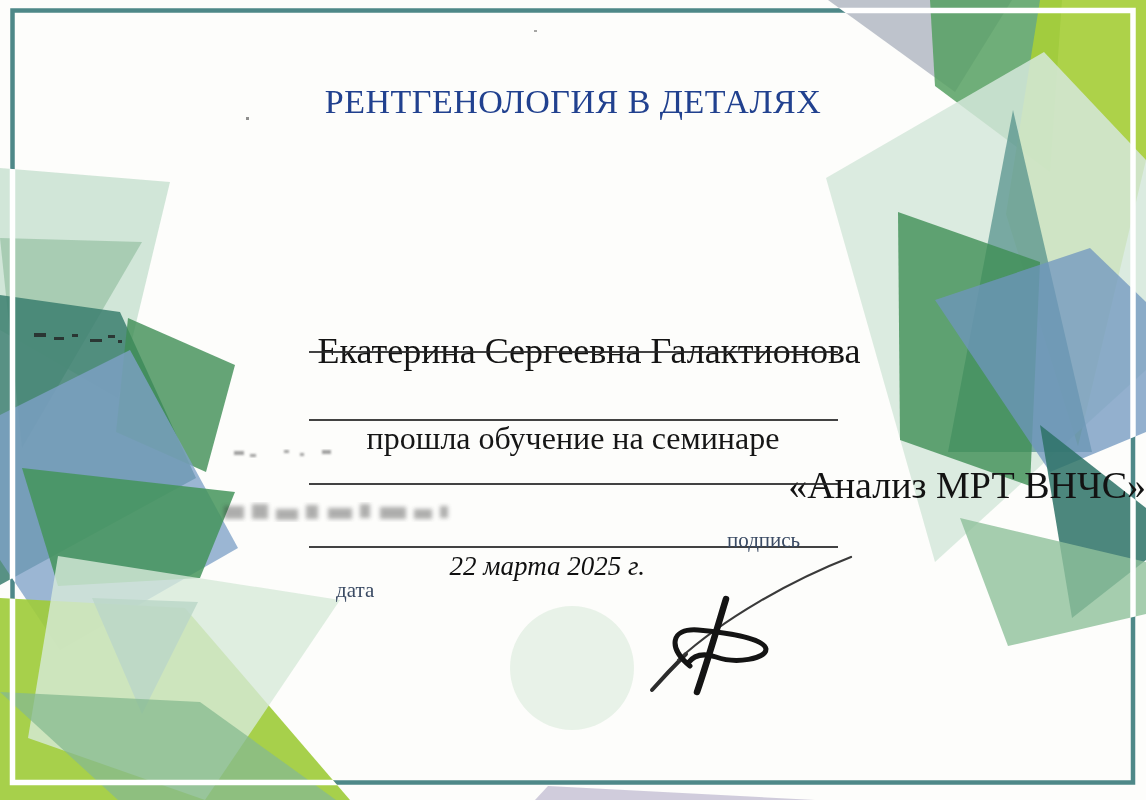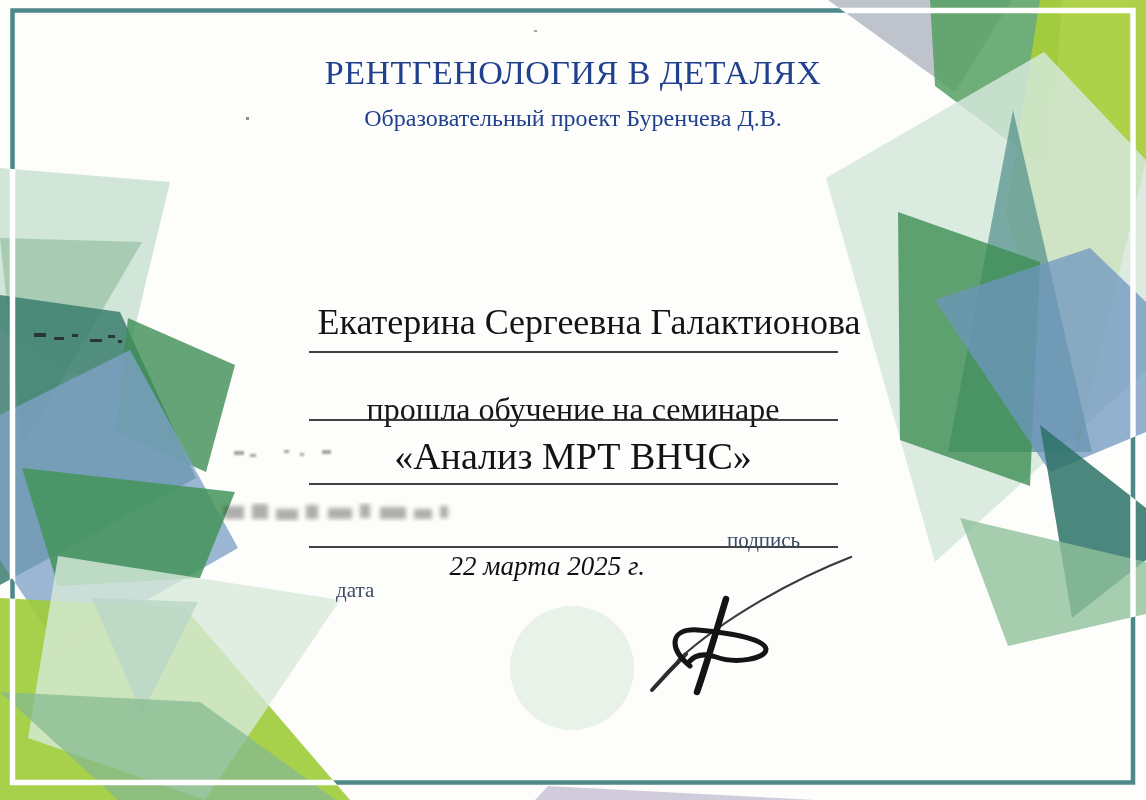--- a/index.html
+++ b/index.html
@@ -11,27 +11,28 @@
     overflow:hidden;
     font-family:"Liberation Serif","DejaVu Serif",serif;
   }
   .bg-svg,.sig-svg{position:absolute;left:0;top:0;pointer-events:none;}
   .t{
     position:absolute;left:0;right:0;
     text-align:center;
     font-family:"Liberation Serif","DejaVu Serif",serif;
     line-height:1.05;
     white-space:nowrap;
+    margin-top:29px;
   }
   .org-title{top:55px;font-size:34px;color:#21418f;letter-spacing:.5px;}
   .org-subtitle{top:106px;font-size:24px;color:#21418f;}
   .heading{top:186px;font-size:62px;font-weight:bold;color:#1d3c8e;letter-spacing:3px;}
   .name{top:304px;font-size:36px;color:#141414;padding-left:32px;}
   .completion{top:393px;font-size:32px;color:#161616;}
-  .seminar{top:437px;font-size:38px;color:#131313;}
+  .seminar{top:437px;font-size:38px;color:#131313;text-align:right;}
   .level{top:491px;font-size:36px;color:#161616;}
   .rule{
     position:absolute;left:309px;width:529px;height:2px;
     background:#282828;opacity:.88;
   }
   .rule1{top:351px;}
   .rule2{top:419px;}
   .rule3{top:483px;}
   .rule4{top:546px;}
   .date-label{position:absolute;left:336px;top:558px;font-size:21px;color:#3a4a63;margin-top:20px;}
@@ -162,21 +163,20 @@
         <rect x="440" y="506" width="8" height="12"></rect>
       </g>
       <rect x="246" y="117" width="3" height="3" opacity=".5"></rect>
       <rect x="534" y="30" width="3" height="2" opacity=".4"></rect>
     </g>
 
     <rect x="12.5" y="10.5" width="1120.5" height="772" fill="none" stroke="#ffffff" stroke-width="5.5" mask="url(#triMask)"></rect>
   </svg>
 
   <div class="t org-title">РЕНТГЕНОЛОГИЯ В ДЕТАЛЯХ</div>
-  <div class="t org-subtitle">Образовательный проект Буренчева Д.В.</div>
   <div class="t name">Екатерина Сергеевна Галактионова</div>
   <div class="rule rule1"></div>
   <div class="t completion">прошла обучение на семинаре</div>
   <div class="rule rule2"></div>
   <div class="t seminar">«Анализ МРТ ВНЧС»</div>
   <div class="rule rule3"></div>
   <div class="rule rule4"></div>
   <div class="date-label">дата</div>
   <div class="date-value">22 марта 2025 г.</div>
   <div class="sig-label">подпись</div>

